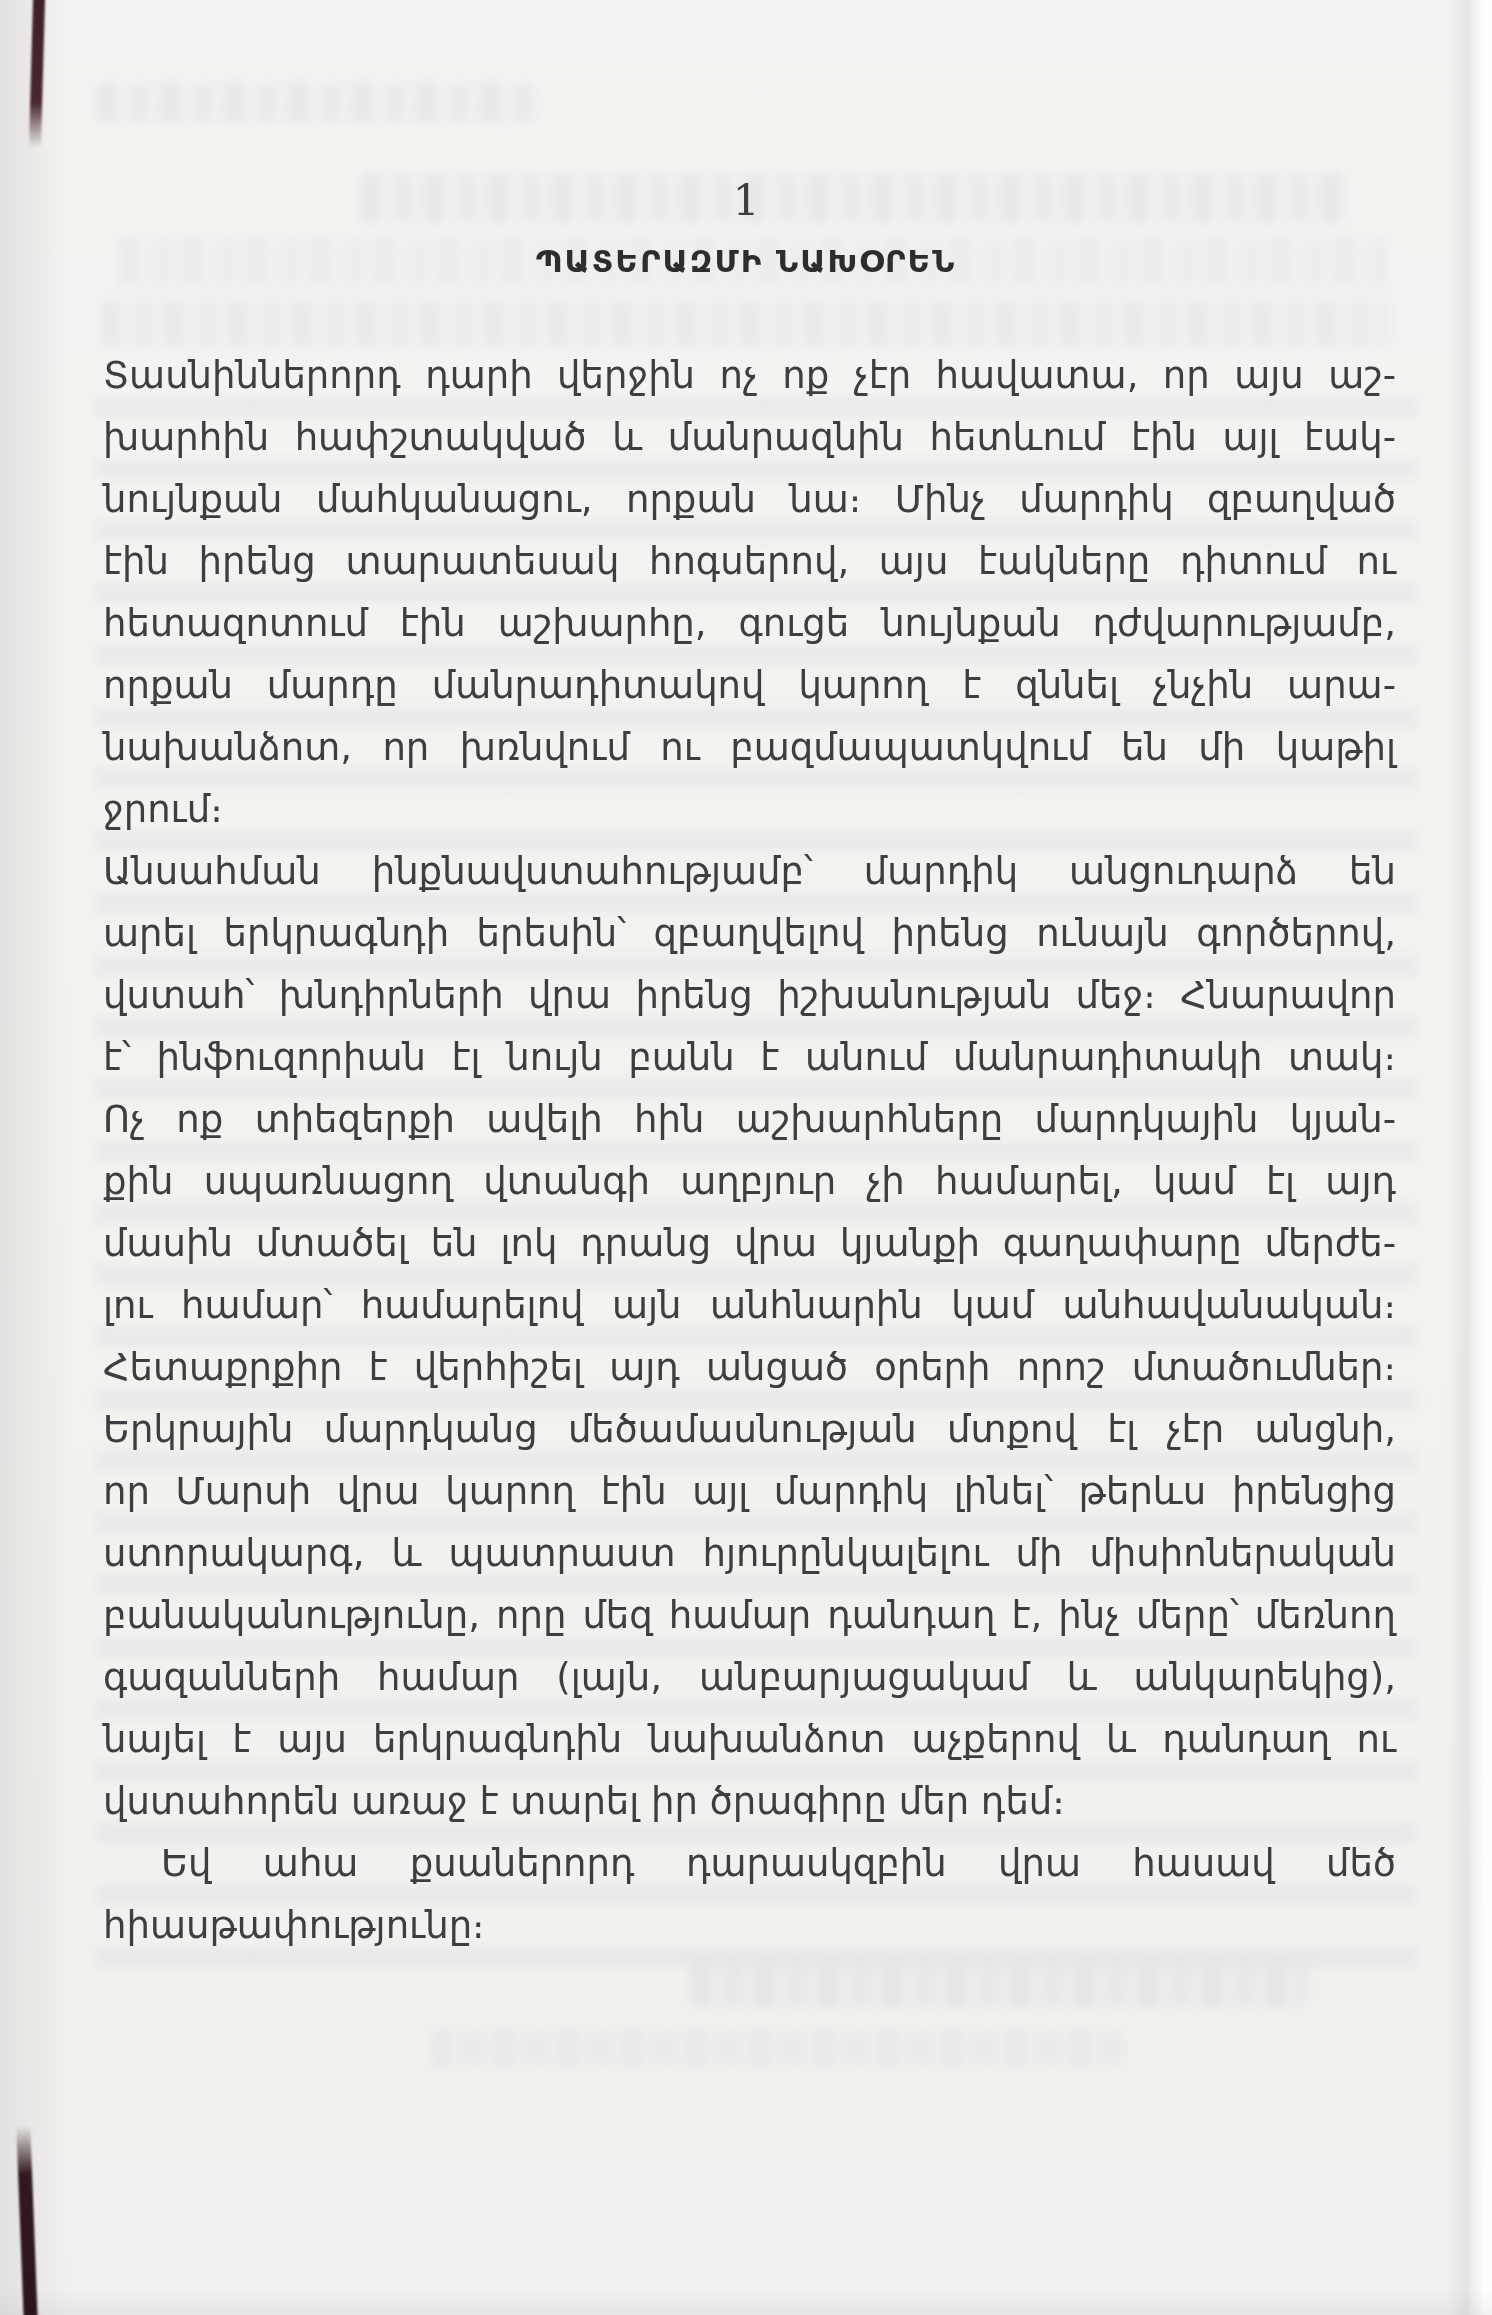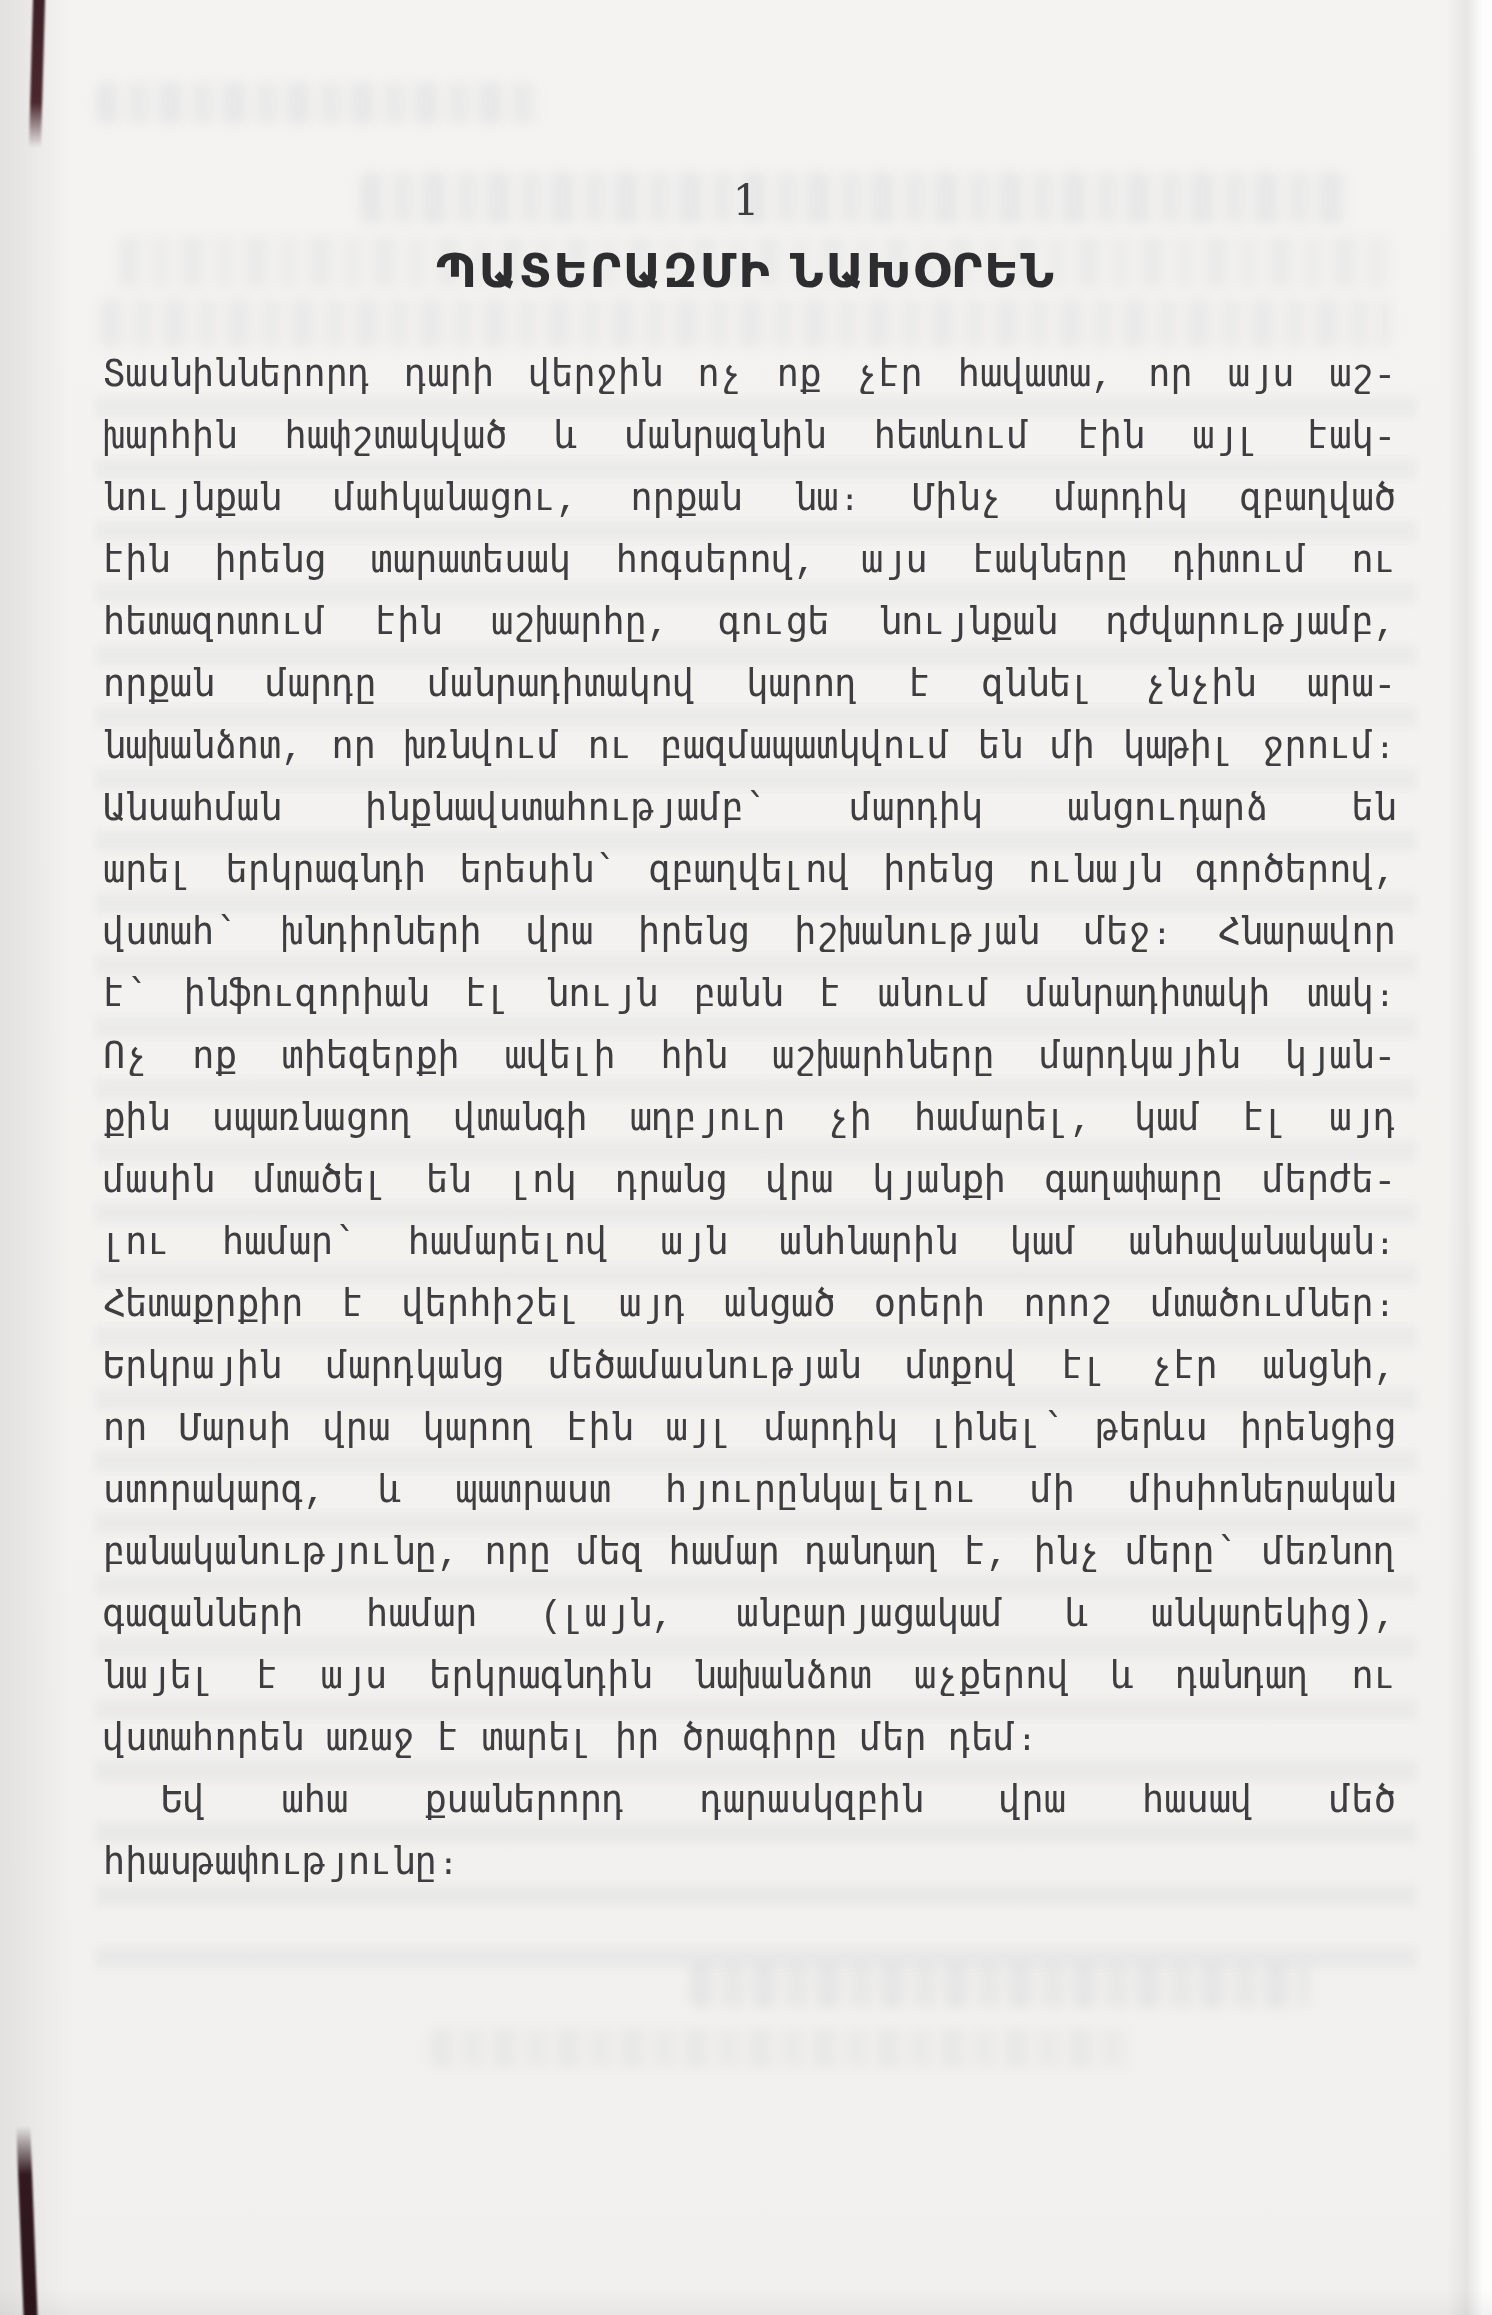--- a/index.html
+++ b/index.html
@@ -61,31 +61,31 @@
   .chapter-number {
     position: absolute; left: 0; top: 176px; width: 1492px;
     text-align: center;
     font-family: "DejaVu Serif", serif;
     font-size: 42px; color: #3d3c3e;
   }
   .chapter-title {
     position: absolute; left: 0; top: 243px; width: 1492px;
     text-align: center;
     font-weight: bold;
-    font-size: 47px; letter-spacing: 2px;
+    font-size: 31px; letter-spacing: 2px;
     color: #2d2c2e;
   }
   .body-text {
     position: absolute; left: 103px; top: 345px; width: 1293px;
     font-size: 37px; line-height: 62px;
     color: #3e3d3f;
   }
   .paragraph { margin: 0; }
   .paragraph.indent .text-line:first-child { text-indent: 58px; }
-  .text-line { text-align: left; font-family: Liberation Mono, monospace; }
+  .text-line { text-align: left; }
   .text-line.justified { text-align: justify; text-align-last: justify; }
 </style>
 </head>
 <body>
 
 <div class="left-band"></div>
 <div class="right-edge"></div>
 <div class="bottom-edge"></div>
 <div class="binding-mark-top"></div>
 <div class="binding-mark-bottom"></div>

